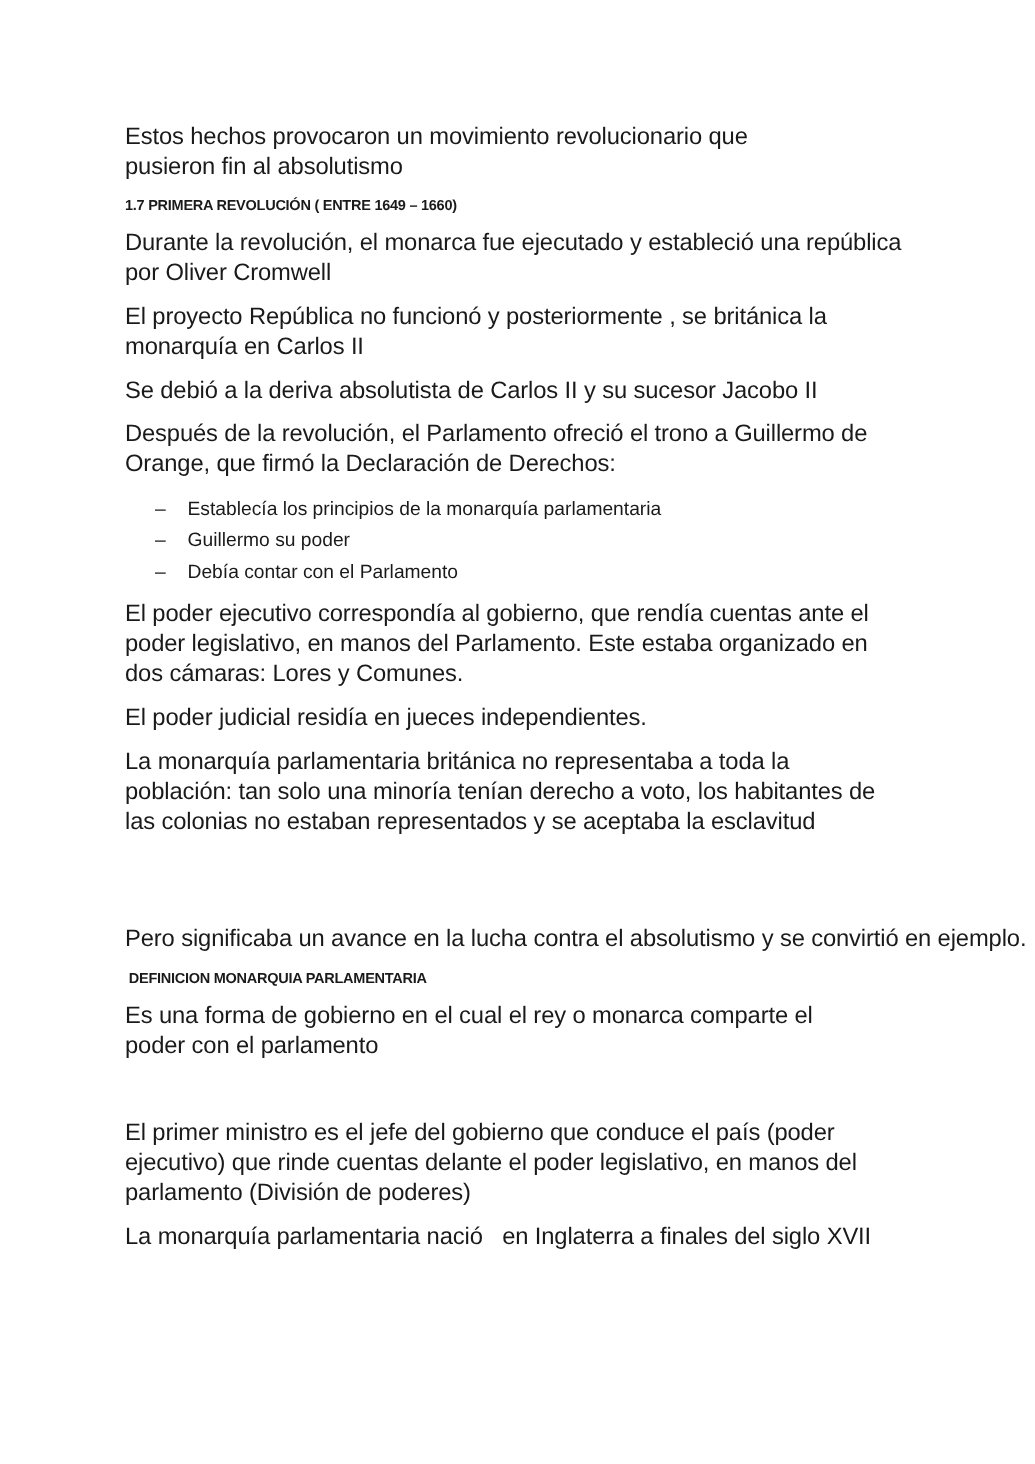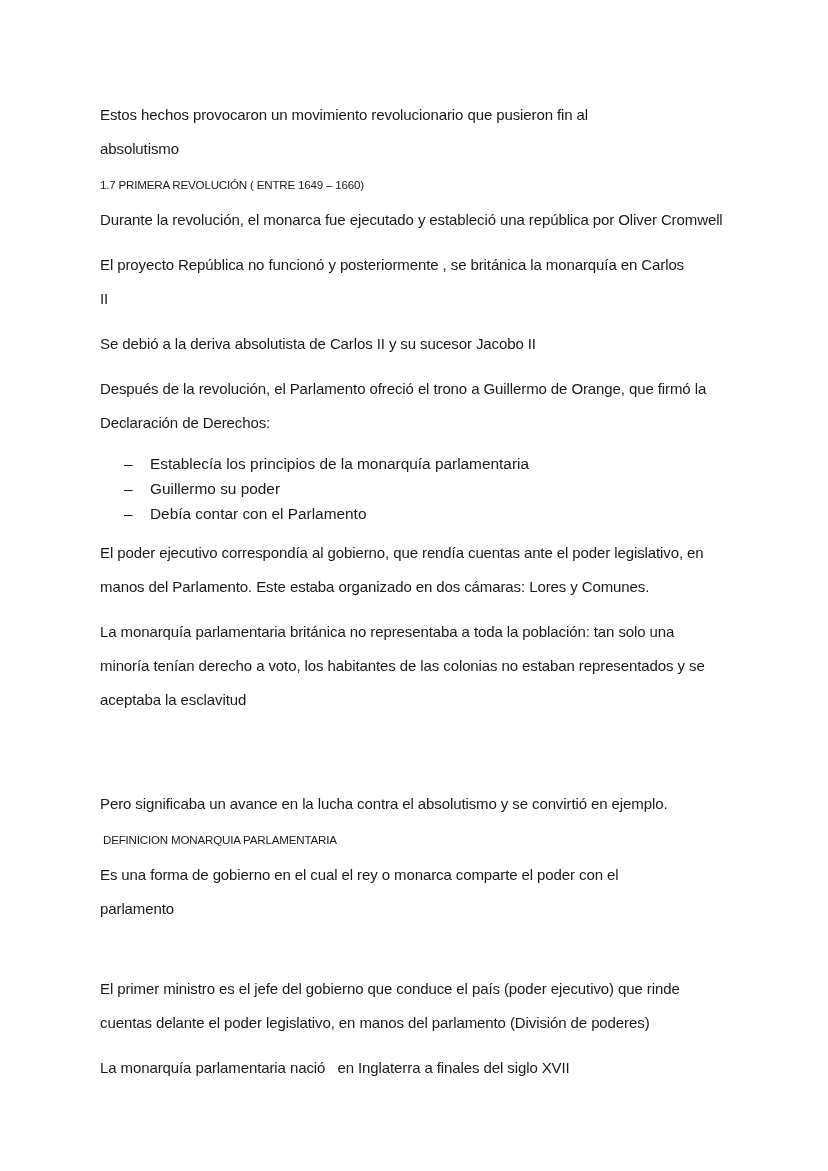--- a/index.html
+++ b/index.html
@@ -1,39 +1,40 @@
 <!DOCTYPE html>
 <html><head>
   <meta charset="utf-8">
   <style>
     html, body { margin: 0; padding: 0; background: #ffffff; }
     body { width: 828px; height: 1171px; position: relative; overflow: hidden;
       font-family: "Liberation Sans", sans-serif; color: #1a1a1a; }
     .page { position: absolute; left: 100px; top: 98px; width: 640px; }
-    .p { font-size: 15px; line-height: 34px; margin: 0 0 11px 0; letter-spacing: -0.1px; }
-    .h { font-size: 11.6px; font-weight: normal; line-height: 16px; margin: 0 0 10px 0; letter-spacing: -0.2px; }
+    .p { font-size: 19px; line-height: 24px; margin: 0 0 11px 0; letter-spacing: -0.1px; }
+    .h { font-size: 11.6px; font-weight: bold; line-height: 16px; margin: 0 0 10px 0; letter-spacing: -0.2px; }
     ul.dash { list-style: none; margin: 0 0 10px 0; padding: 0; }
     ul.dash li { font-size: 15.4px; line-height: 25px; position: relative; padding-left: 50px; }
     ul.dash li .d { position: absolute; left: 24px; top: 0; }
   </style>
 </head>
 <body>
 
 <div class="page">
   <p class="p" style="width:560px">Estos hechos provocaron un movimiento revolucionario que pusieron fin al absolutismo</p>
   <div class="h">1.7 PRIMERA REVOLUCIÓN ( ENTRE 1649 – 1660)</div>
   <p class="p">Durante la revolución, el monarca fue ejecutado y estableció una república por Oliver Cromwell</p>
   <p class="p" style="width:590px">El proyecto República no funcionó y posteriormente , se británica la monarquía en Carlos II</p>
   <p class="p">Se debió a la deriva absolutista de Carlos II y su sucesor Jacobo II</p>
   <p class="p">Después de la revolución, el Parlamento ofreció el trono a Guillermo de Orange, que firmó la Declaración de Derechos:</p>
   <ul class="dash">
     <li><span class="d">–</span><span>Establecía los principios de la monarquía parlamentaria</span></li>
     <li><span class="d">–</span><span>Guillermo su poder</span></li>
     <li><span class="d">–</span><span>Debía contar con el Parlamento</span></li>
   </ul>
   <p class="p" style="width:625px">El poder ejecutivo correspondía al gobierno, que rendía cuentas ante el poder legislativo, en manos del Parlamento. Este estaba organizado en dos cámaras: Lores y Comunes.</p>
+  <p class="p">El poder judicial residía en jueces independientes.</p>
   <p class="p" style="width:612px;margin-bottom:70px">La monarquía parlamentaria británica no representaba a toda la población: tan solo una minoría tenían derecho a voto, los habitantes de las colonias no estaban representados y se aceptaba la esclavitud</p>
   <p class="p" style="width:640px;white-space:nowrap">Pero significaba un avance en la lucha contra el absolutismo y se convirtió en ejemplo.</p>
   <div class="h" style="padding-left:3px">DEFINICION MONARQUIA PARLAMENTARIA</div>
   <p class="p" style="width:580px;margin-bottom:46px">Es una forma de gobierno en el cual el rey o monarca comparte el poder con el parlamento</p>
   <p class="p" style="width:605px">El primer ministro es el jefe del gobierno que conduce el país (poder ejecutivo) que rinde cuentas delante el poder legislativo, en manos del parlamento (División de poderes)</p>
   <p class="p" style="white-space:pre">La monarquía parlamentaria nació   en Inglaterra a finales del siglo XVII</p>
 </div>
 
 </body></html>

